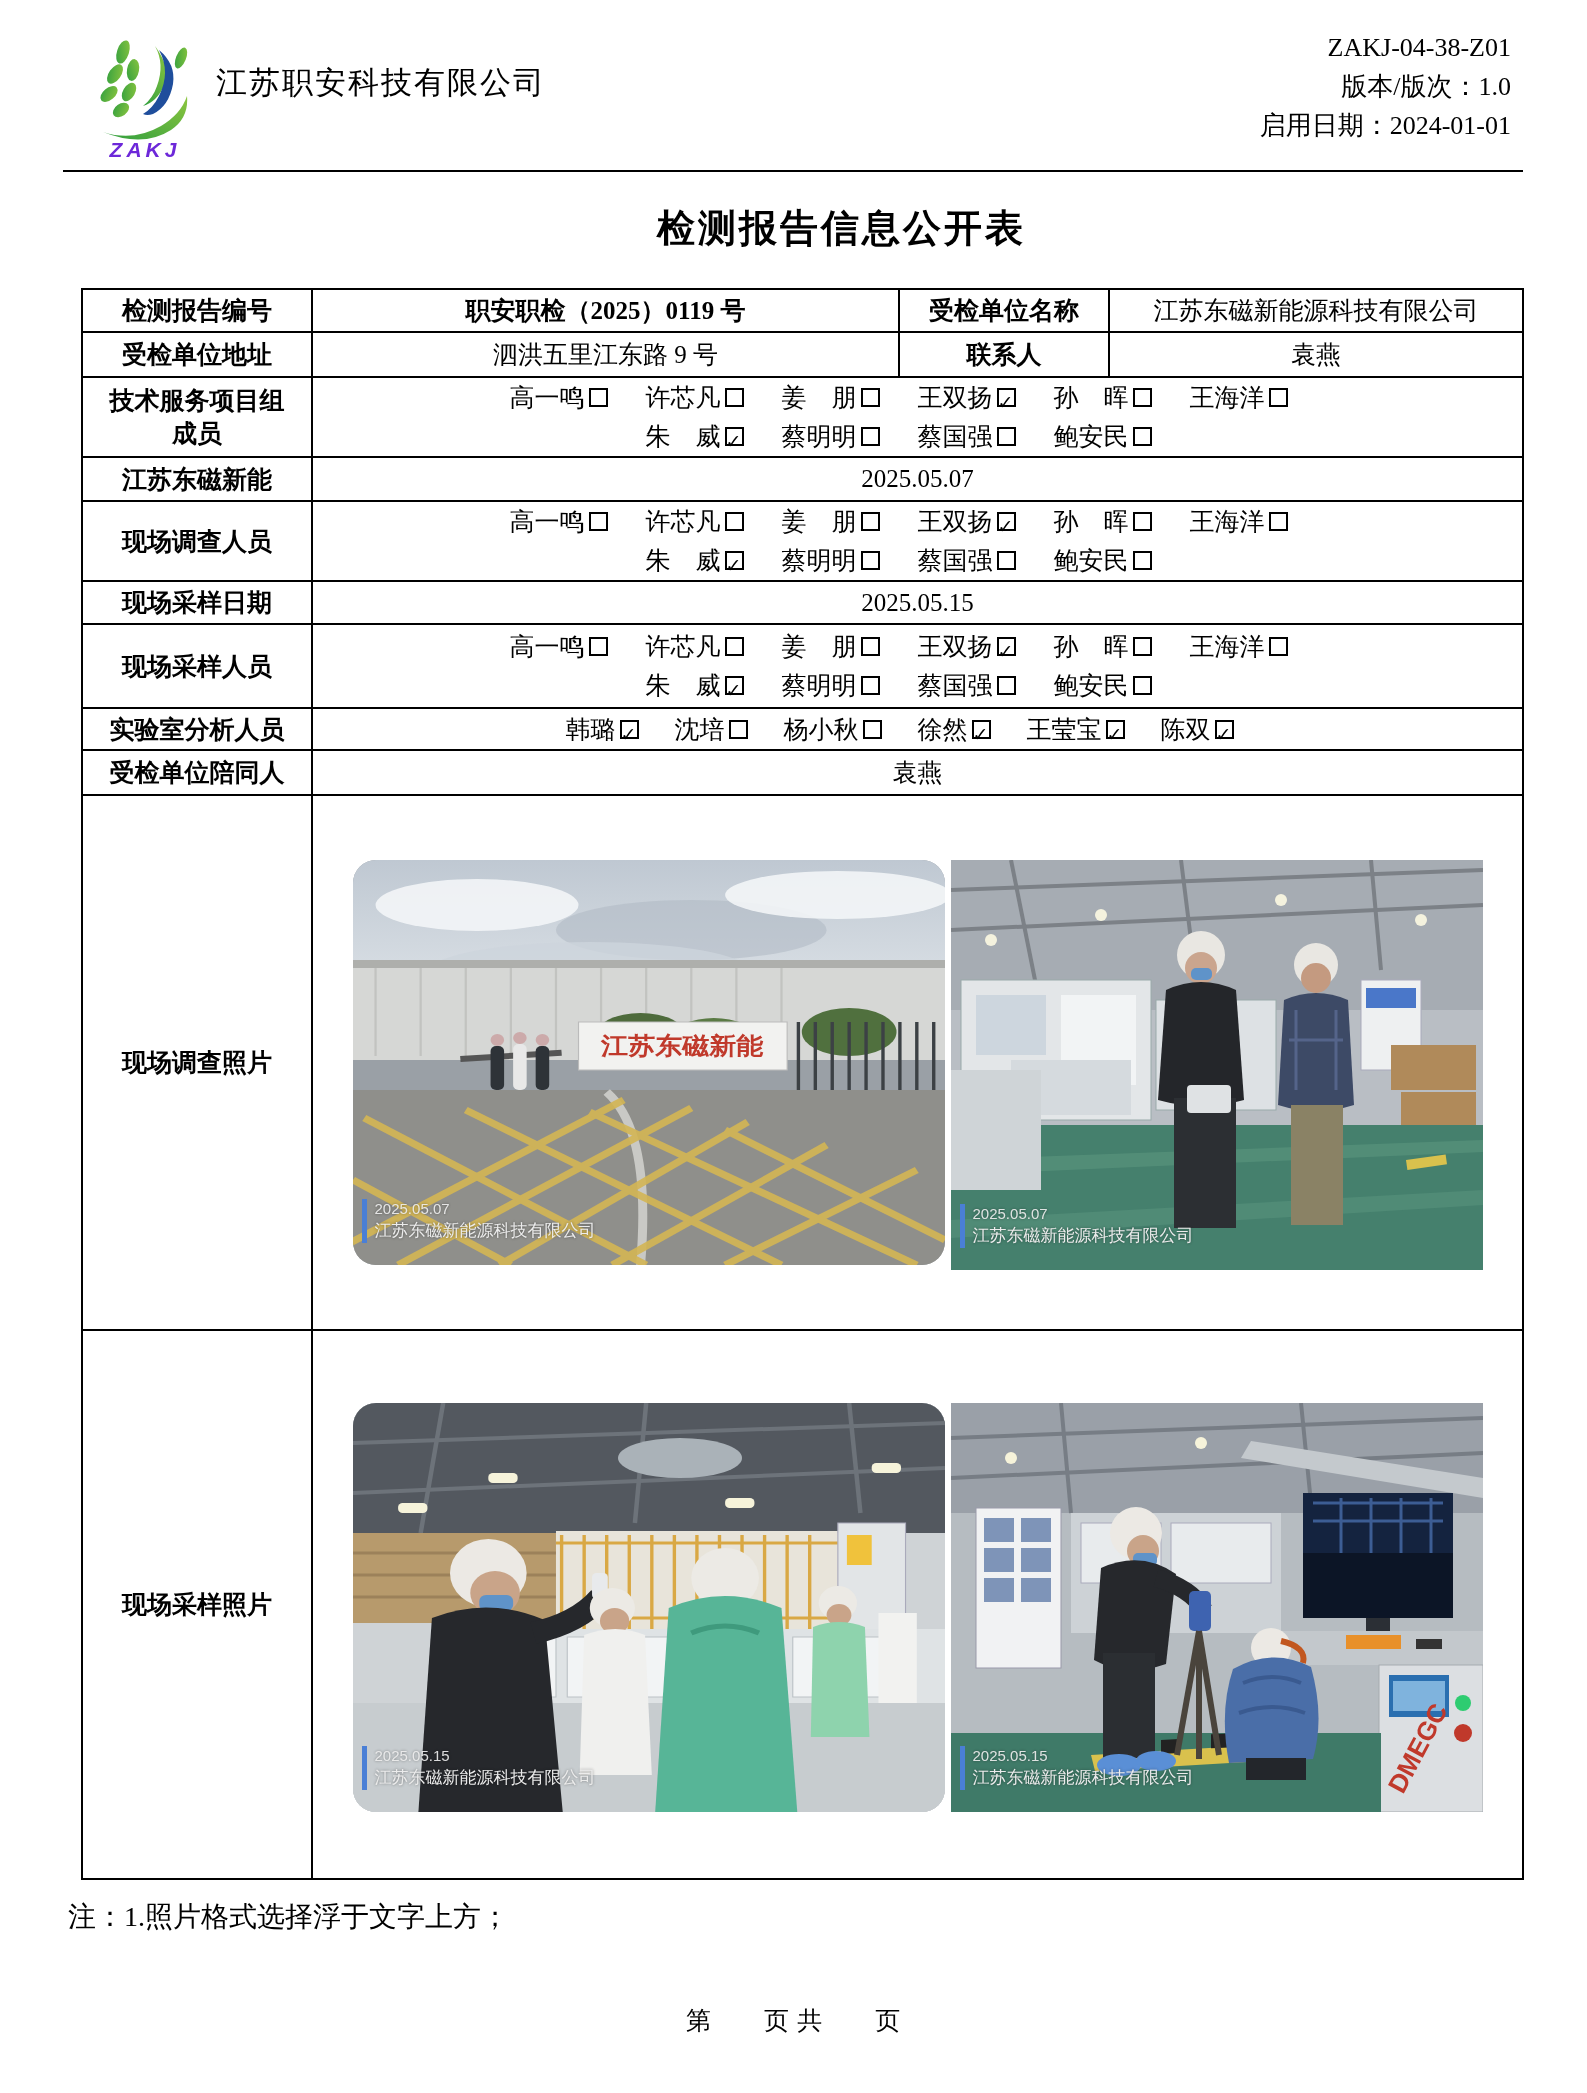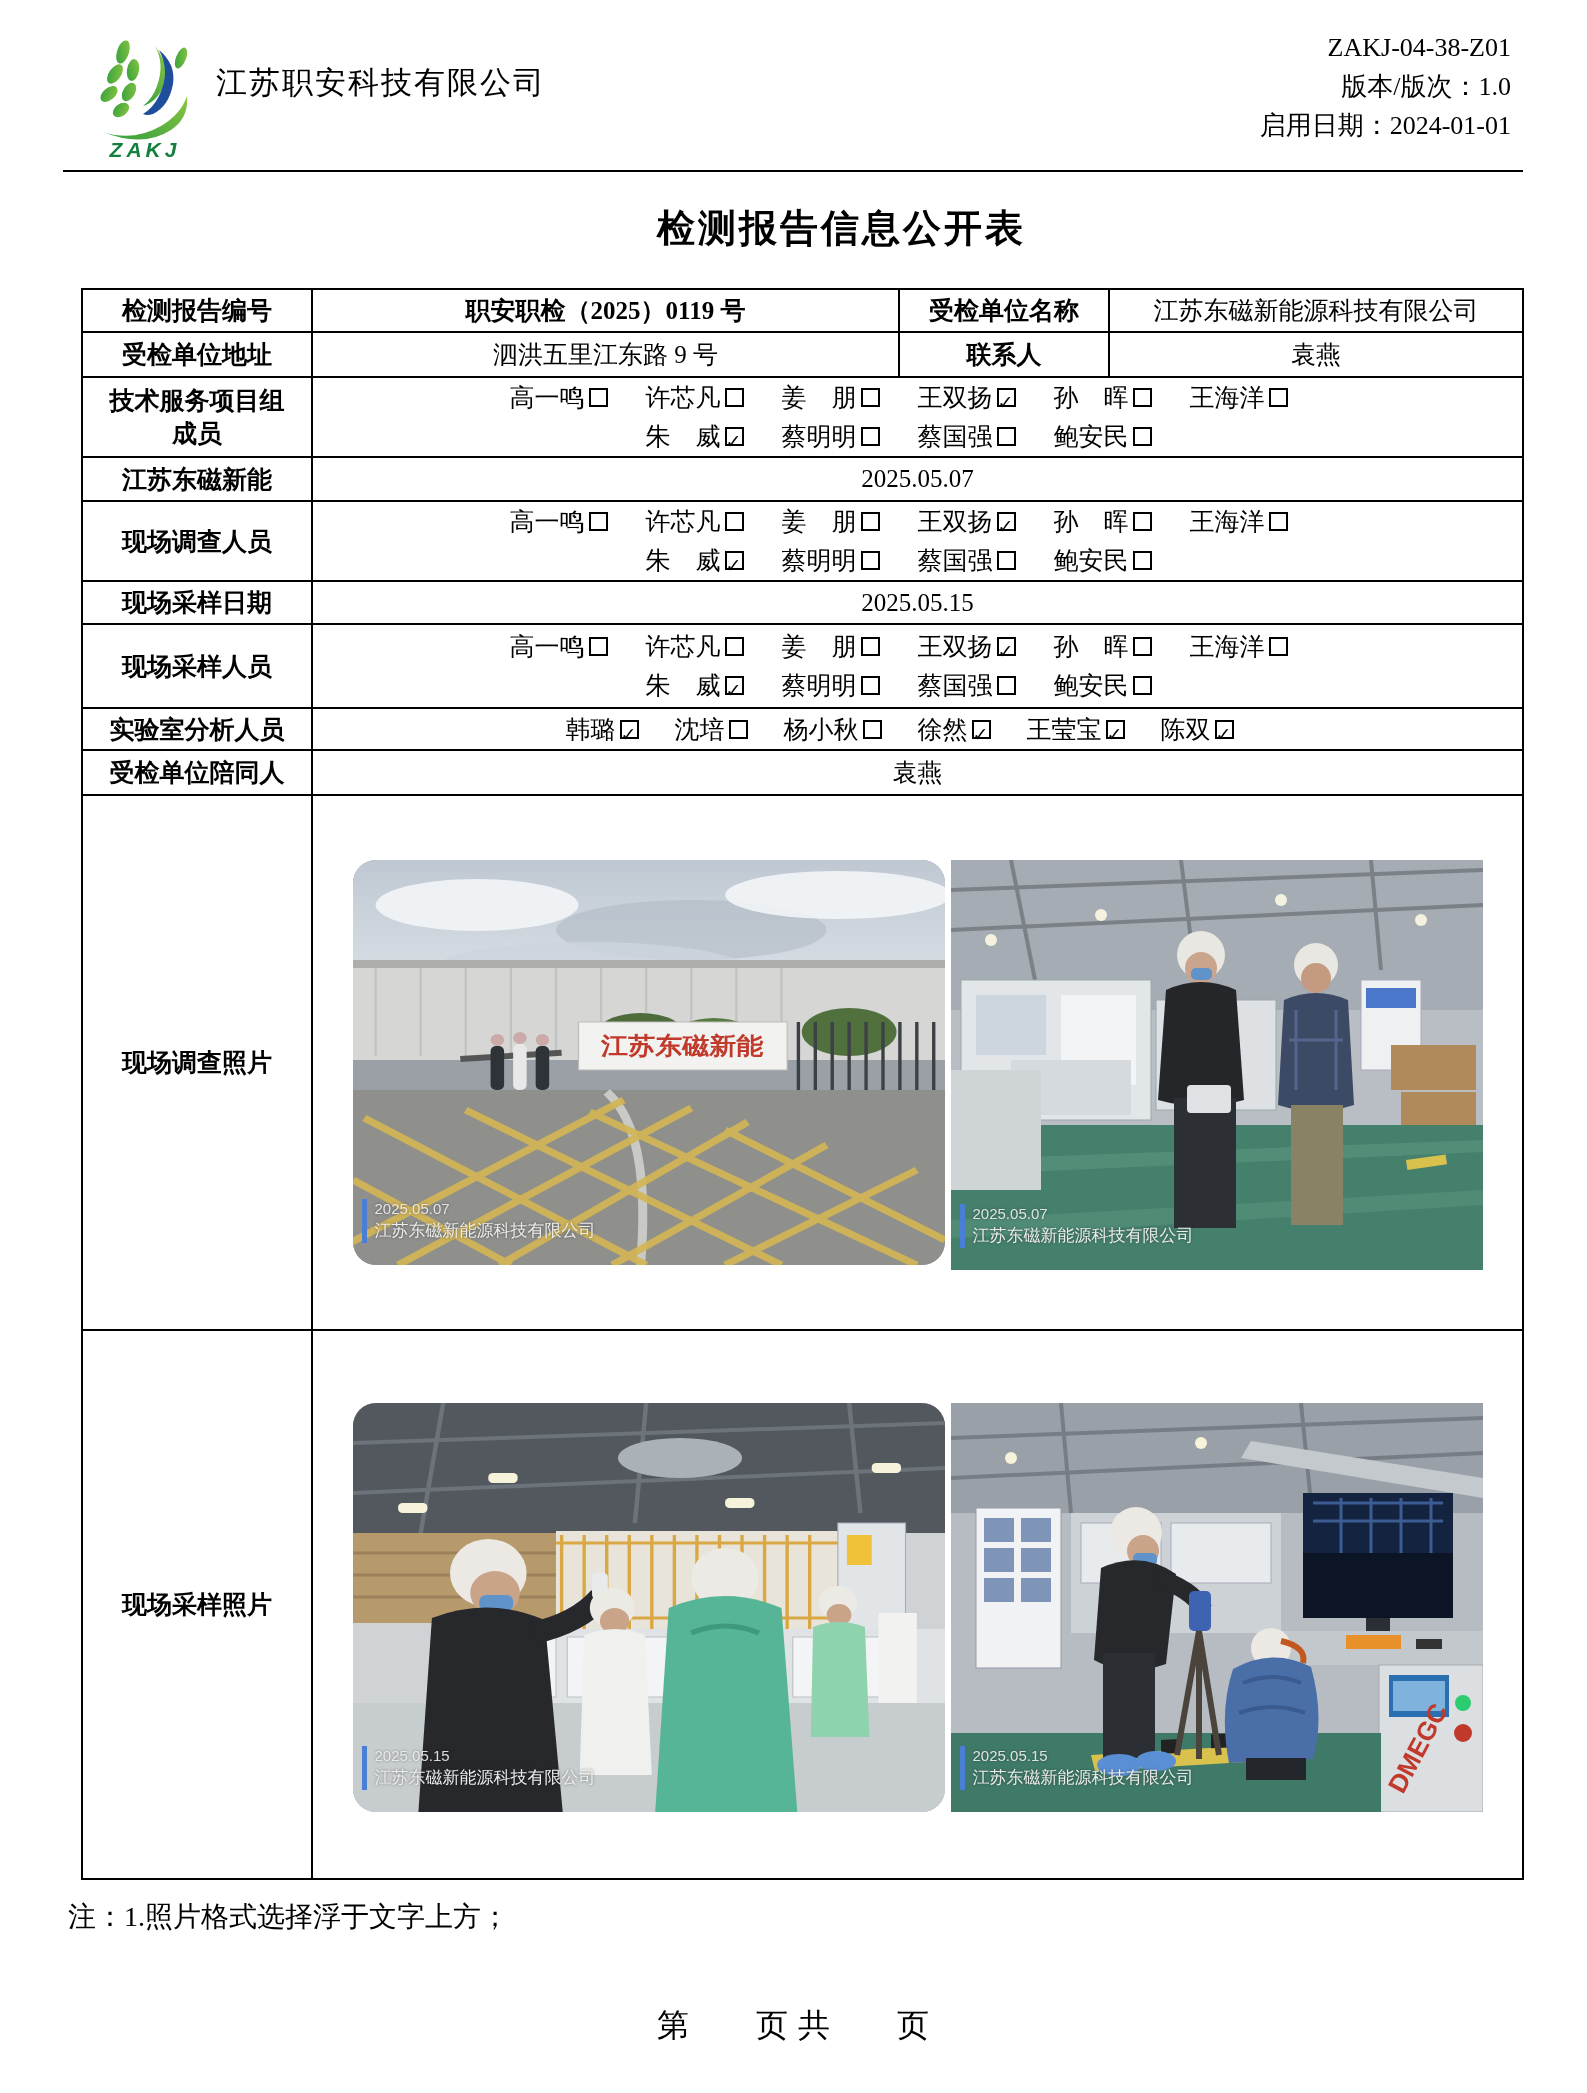--- a/index.html
+++ b/index.html
@@ -2,21 +2,21 @@
 <html><head>
 <meta charset="utf-8">
 <style>
   html,body{margin:0;padding:0;background:#fff;}
   .page{position:relative;width:1587px;height:2093px;background:#fff;overflow:hidden;
         font-family:"Liberation Serif","DejaVu Serif",serif;color:#000;}
 
   
   .logo-wrap{position:absolute;left:84px;top:36px;width:122px;text-align:center;}
   .logo-wrap svg{display:block;margin:0 auto;}
-  .logo-text{color:#15803d;font-family:"Liberation Sans","DejaVu Sans",sans-serif;
+  .logo-text{color:#6d28d9;font-family:"Liberation Sans","DejaVu Sans",sans-serif;
              font-weight:bold;font-style:italic;font-size:21px;letter-spacing:4px;line-height:20px;}
   .company-name{position:absolute;left:216px;top:62px;font-size:31px;letter-spacing:2px;}
   .doc-info{position:absolute;right:76px;top:28px;text-align:right;font-size:26px;line-height:39px;}
   .header-rule{position:absolute;left:63px;top:170px;width:1460px;border-top:2.5px solid #000;}
   .title{position:absolute;left:0;top:203px;width:100%;text-align:center;
          font-size:38px;font-weight:bold;letter-spacing:3px;padding-left:48px;}
 
   
   table.form{position:absolute;left:81px;top:288px;width:1441px;border-collapse:collapse;table-layout:fixed;}
   table.form td{border:2px solid #000;font-size:25px;text-align:center;padding:0;overflow:hidden;}
@@ -41,21 +41,21 @@
   .pw-l{width:592px;height:405px;border-radius:23px;}
   .pw-r{width:532px;height:410px;}
   .wm{position:absolute;left:9px;bottom:22px;border-left:5px solid #4a7fd6;padding-left:8px;
       color:#ececec;font-family:"Liberation Sans","DejaVu Sans",sans-serif;text-align:left;
       text-shadow:0 0 3px rgba(0,0,0,.45);}
   .wm .d{font-size:15px;line-height:20px;opacity:.92;}
   .wm .c{font-size:17px;line-height:24px;}
 
   
   .note{position:absolute;left:68px;top:1898px;font-size:28px;}
-  .footer{position:absolute;left:0;top:2004px;width:100%;text-align:center;font-size:32px;letter-spacing:1px;}
+  .footer{position:absolute;left:0;top:2004px;width:100%;text-align:center;font-size:25px;letter-spacing:1px;}
 </style>
 </head>
 <body>
 
 <div class="page">
 
   <div class="logo-wrap">
     <svg width="104" height="104" viewBox="0 0 104 104">
       <defs>
         <linearGradient id="lg" x1="0" y1="1" x2="1" y2="0">

